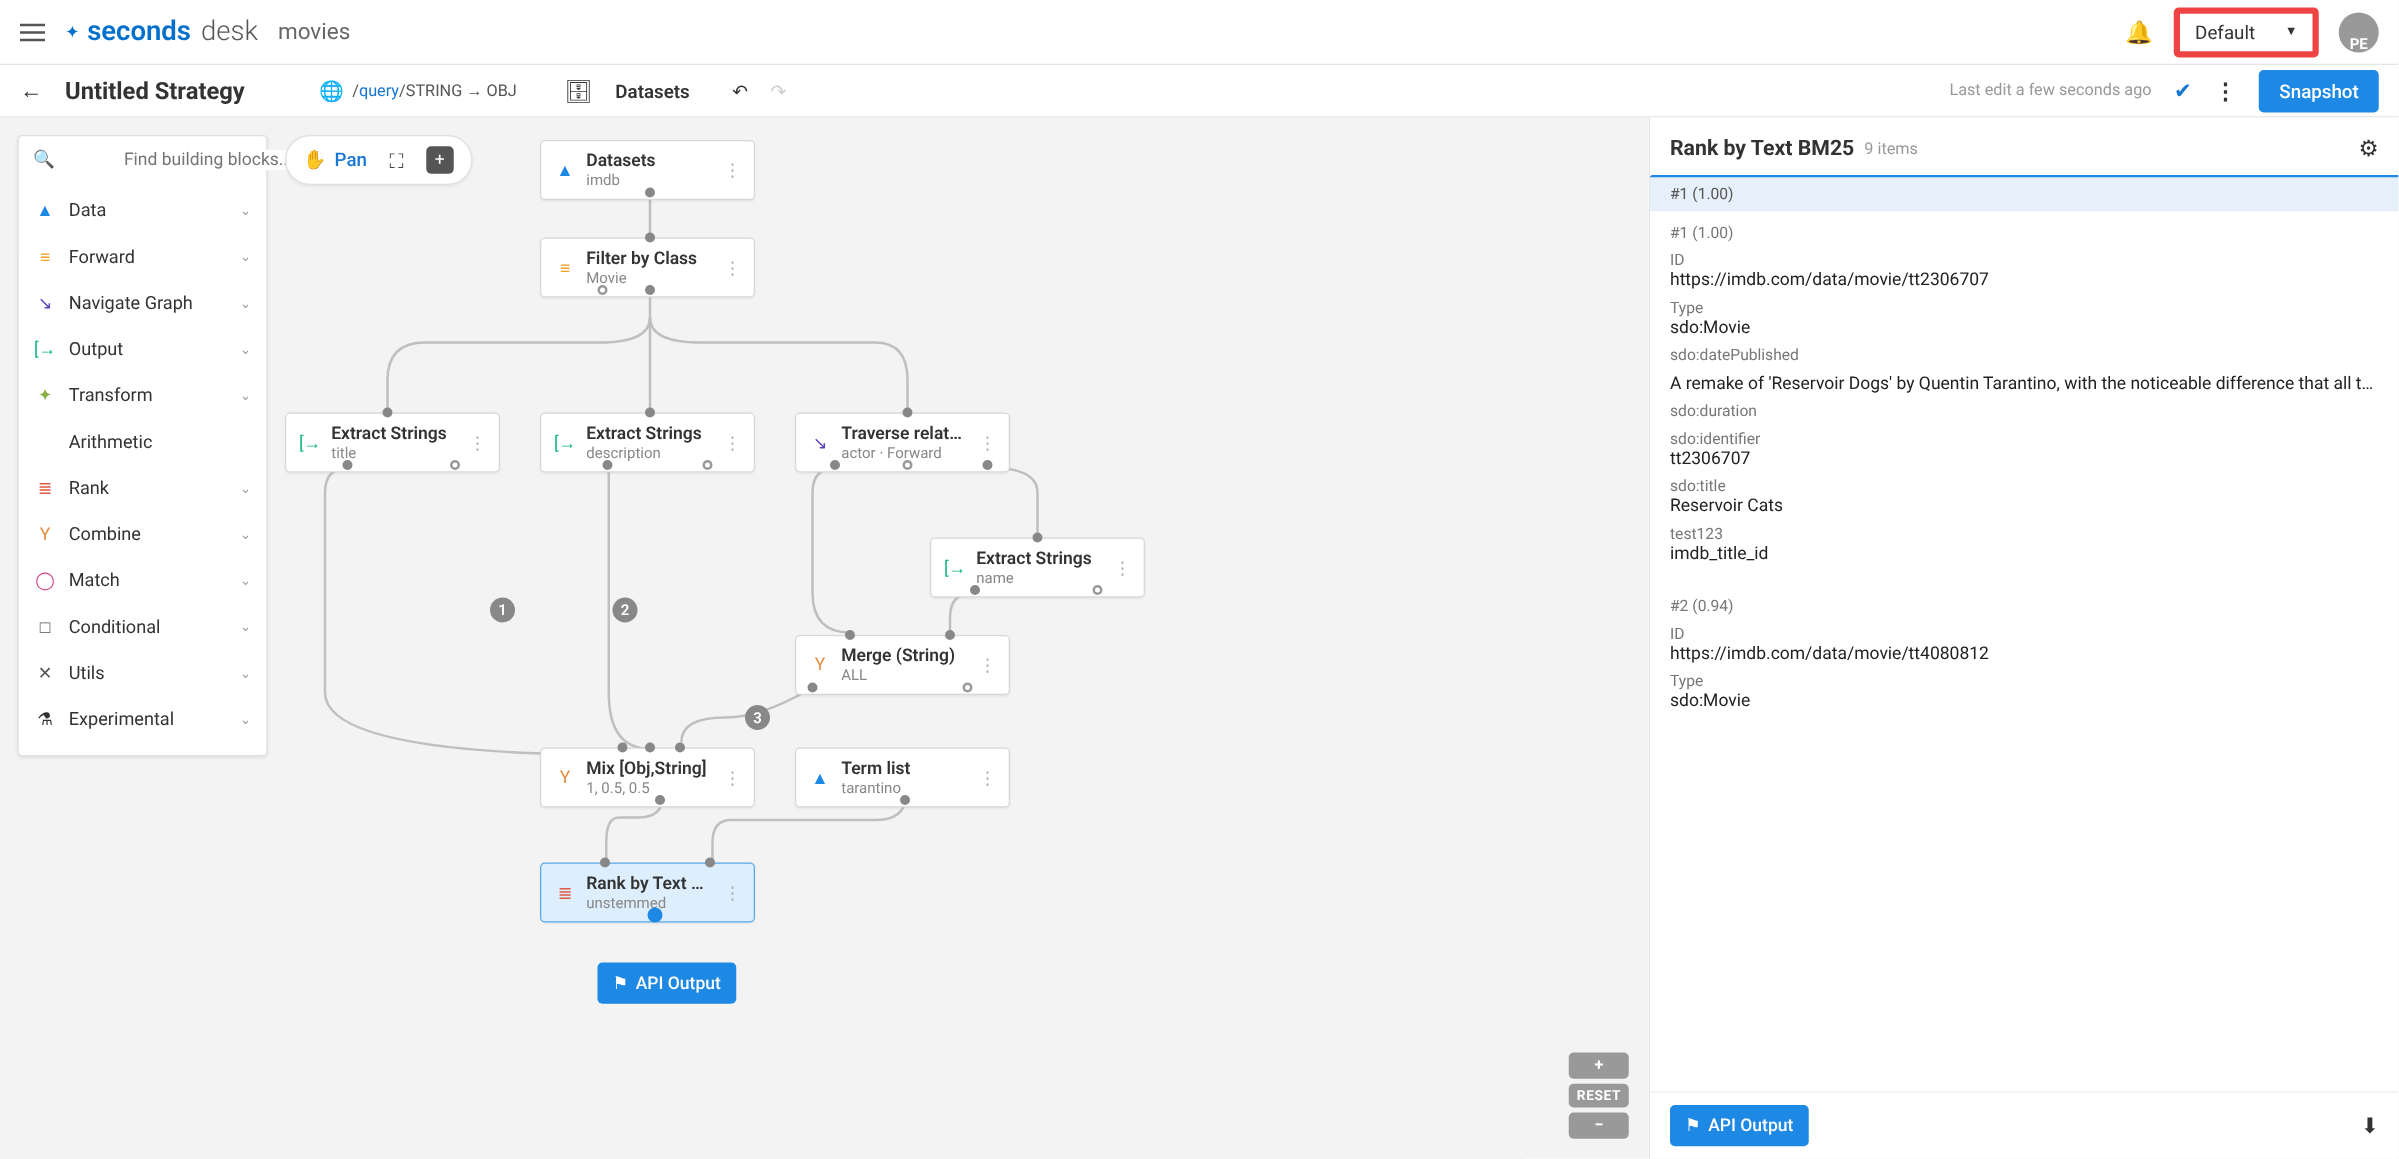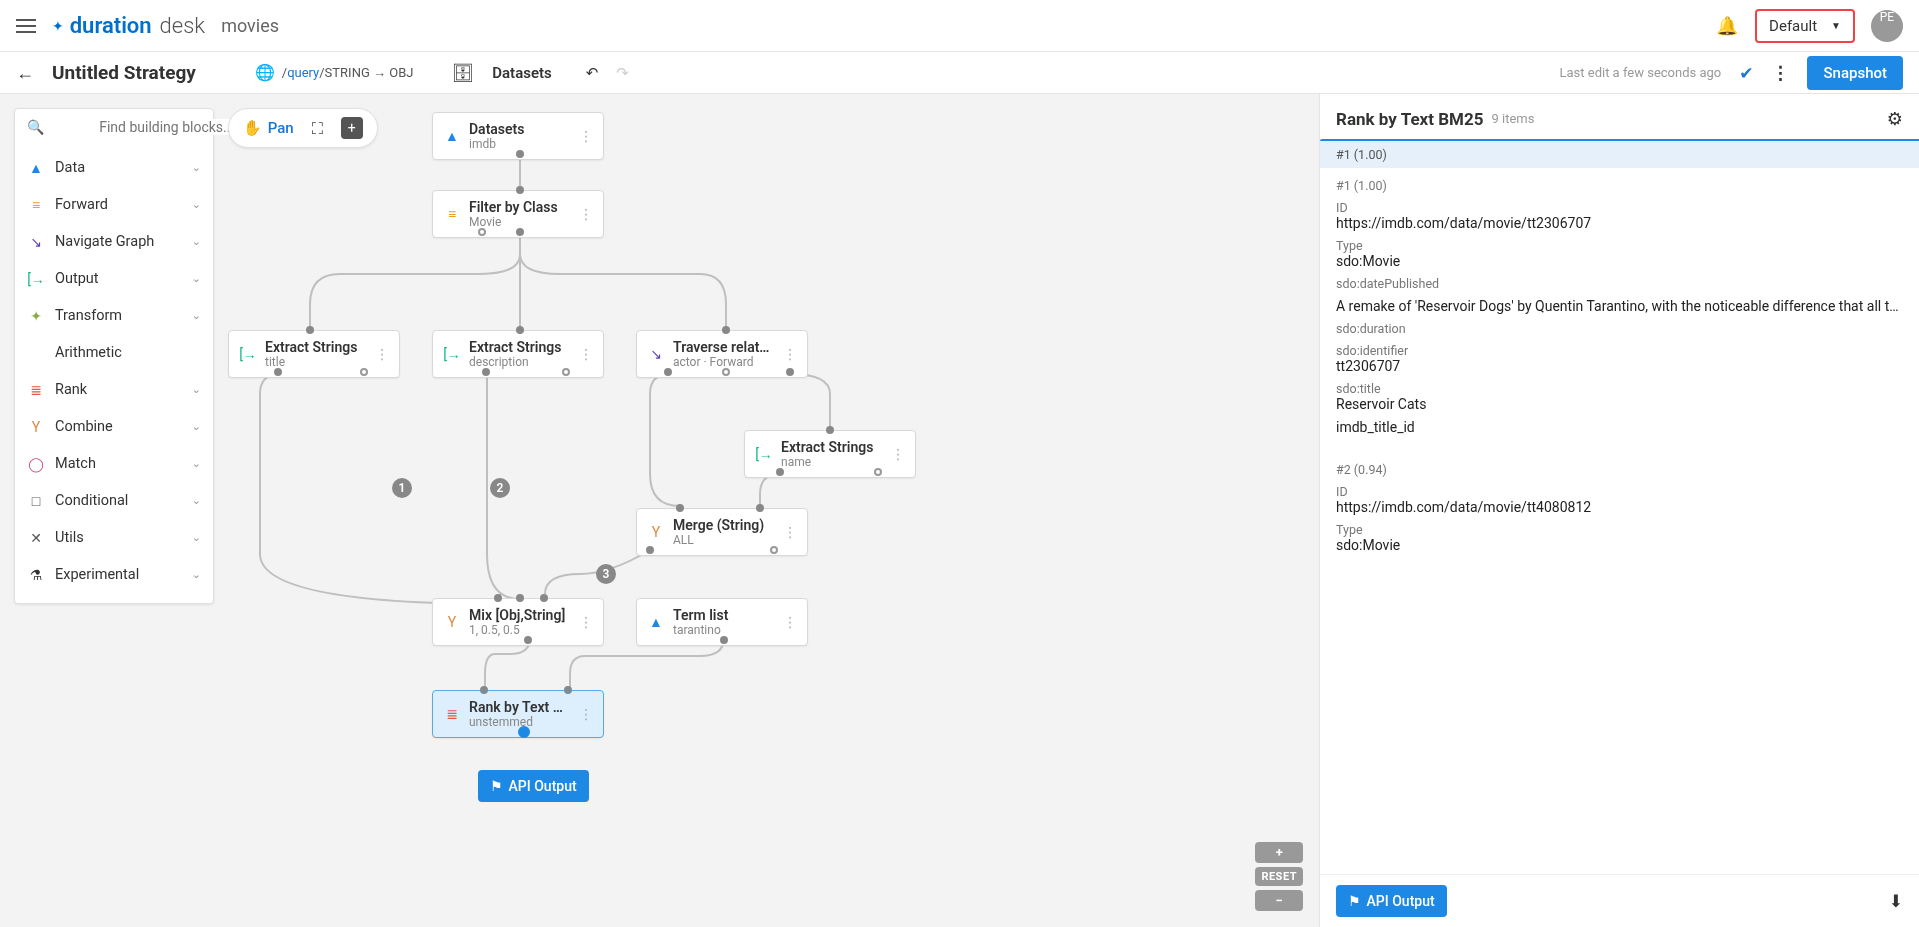--- a/index.html
+++ b/index.html
@@ -10,22 +10,22 @@
 .topbar { height: 52px; display: flex; align-items: center; padding: 0 16px; border-bottom: 1px solid #e5e5e5; gap: 16px; }
 .hamburger { width: 20px; height: 14px; display: flex; flex-direction: column; justify-content: space-between; cursor: pointer; }
 .hamburger span { height: 2px; background: #555; }
 .logo-wrap { display: flex; align-items: center; gap: 6px; }
 .logo-chevron { font-size: 14px; color: #0070cc; }
 .logo-text { font-size: 22px; font-weight: 600; color: #0070cc; }
 .logo-desk { font-size: 22px; font-weight: 300; color: #555; margin-left: 2px; }
 .breadcrumb { font-size: 18px; color: #666; }
 .spacer { flex: 1; }
 .bell { font-size: 18px; color: #333; cursor: pointer; }
-.default-btn { display: flex; align-items: center; gap: 14px; border: 2px solid #ef4444; border-radius: 4px; padding: 6px 12px; font-size: 15px; cursor: pointer; background: #fff; }
-.avatar { width: 32px; height: 32px; border-radius: 50%; background: #999; color: #fff; display: flex; align-items: flex-start; justify-content: center; font-size: 12px; font-weight: 400; }
+.default-btn { display: flex; align-items: center; gap: 24px; border: 5px solid #ef4444; border-radius: 4px; padding: 6px 12px; font-size: 15px; cursor: pointer; background: #fff; }
+.avatar { width: 32px; height: 32px; border-radius: 50%; background: #999; color: #fff; display: flex; align-items: flex-end; justify-content: center; font-size: 12px; font-weight: 700; }
 
 
 .secbar { height: 42px; display: flex; align-items: center; padding: 0 16px; gap: 18px; border-bottom: 1px solid #e5e5e5; }
 .back-arrow { font-size: 18px; font-weight: bold; cursor: pointer; }
 .strategy-title { font-size: 19px; font-weight: 700; }
 .query-path { display: flex; align-items: center; gap: 6px; font-size: 13px; color: #555; margin-left: 42px; }
 .query-path .globe { font-size: 16px; }
 .query-path .slash { color: #555; }
 .query-path .q { color: #1976d2; }
 .db-icon { font-size: 18px; }
@@ -106,21 +106,21 @@
 <body>
 
 <div class="topbar">
   <div class="hamburger">
       <span></span>
       <span></span>
       <span></span>
     </div>
   <div class="logo-wrap">
     <span class="logo-chevron">✦</span>
-    <span class="logo-text">duration</span>
+    <span class="logo-text">seconds</span>
     <span class="logo-desk">desk</span>
   </div>
   <span class="breadcrumb">movies</span>
   <div class="spacer"></div>
   <span class="bell">🔔</span>
   <div class="default-btn">
     <span>Default</span>
     <span style="font-size:10px;">▼</span>
   </div>
   <div class="avatar">
@@ -423,20 +423,21 @@
           </div>
           <div class="res-field">
             <div class="res-field-label">sdo:identifier</div>
             <div class="res-field-val">tt2306707</div>
           </div>
           <div class="res-field">
             <div class="res-field-label">sdo:title</div>
             <div class="res-field-val">Reservoir Cats</div>
           </div>
           <div class="res-field">
+            <div class="res-field-label">test123</div>
             <div class="res-field-val">imdb_title_id</div>
           </div>
         </div>
         <div class="res-item">
           <div class="res-rank">#2 (0.94)</div>
           <div class="res-field">
             <div class="res-field-label">ID</div>
             <div class="res-field-val">https://imdb.com/data/movie/tt4080812</div>
           </div>
           <div class="res-field">

